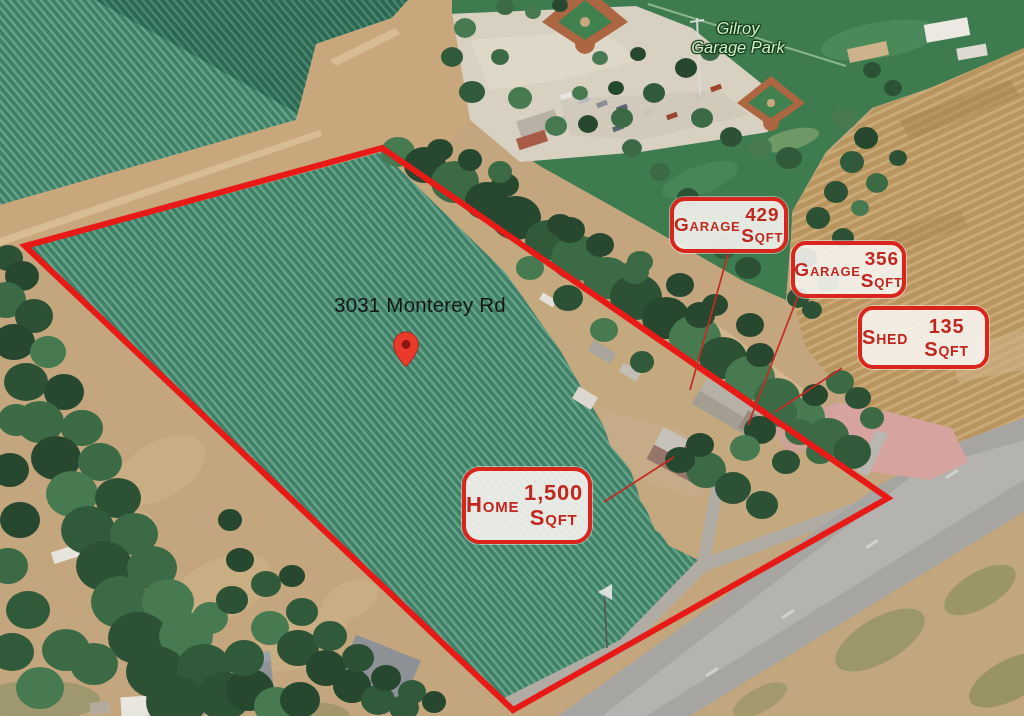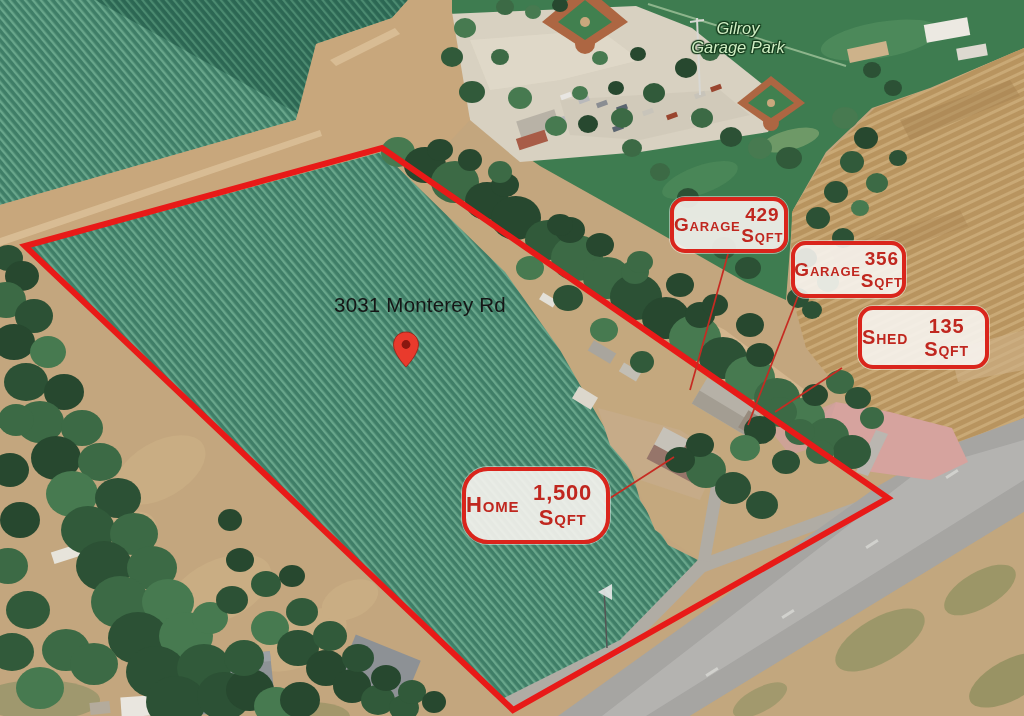--- a/index.html
+++ b/index.html
@@ -17,21 +17,21 @@
   
   .callout{box-sizing:border-box;display:flex;align-items:center;
     justify-content:center;border:4px solid var(--callout-border-red,#da251c);
     border-radius:15px;background:var(--callout-bg,rgba(247,244,239,.9));
     color:var(--callout-text-red,#c0271f);font-weight:bold;font-variant:small-caps;
     letter-spacing:.8px;text-align:center;box-shadow:0 0 0 1px rgba(255,255,255,.45);}
   .callout .line{line-height:1.12;}
   #callout-garage-429{left:670px;top:197px;width:118px;height:56px;font-size:19px;}
   #callout-garage-612{left:791px;top:241px;width:115px;height:57px;font-size:19px;}
   #callout-shed-204{left:829px;top:306px;width:131px;height:63px;font-size:20px;margin-left:29px;}
-  #callout-home-1700{left:462px;top:467px;width:148px;height:77px;font-size:22px;border-radius:26px;}
+  #callout-home-1700{left:462px;top:467px;width:130px;height:77px;font-size:22px;border-radius:18px;}
 </style>
 </head>
 <body>
 
 <div id="stage">
 
 <svg id="scene" viewBox="0 0 1024 716" preserveAspectRatio="none">
   <defs>
     <pattern id="pf" width="6" height="6" patternUnits="userSpaceOnUse" patternTransform="rotate(-40)">
       <rect width="6" height="6" fill="#3f7e67"></rect>

